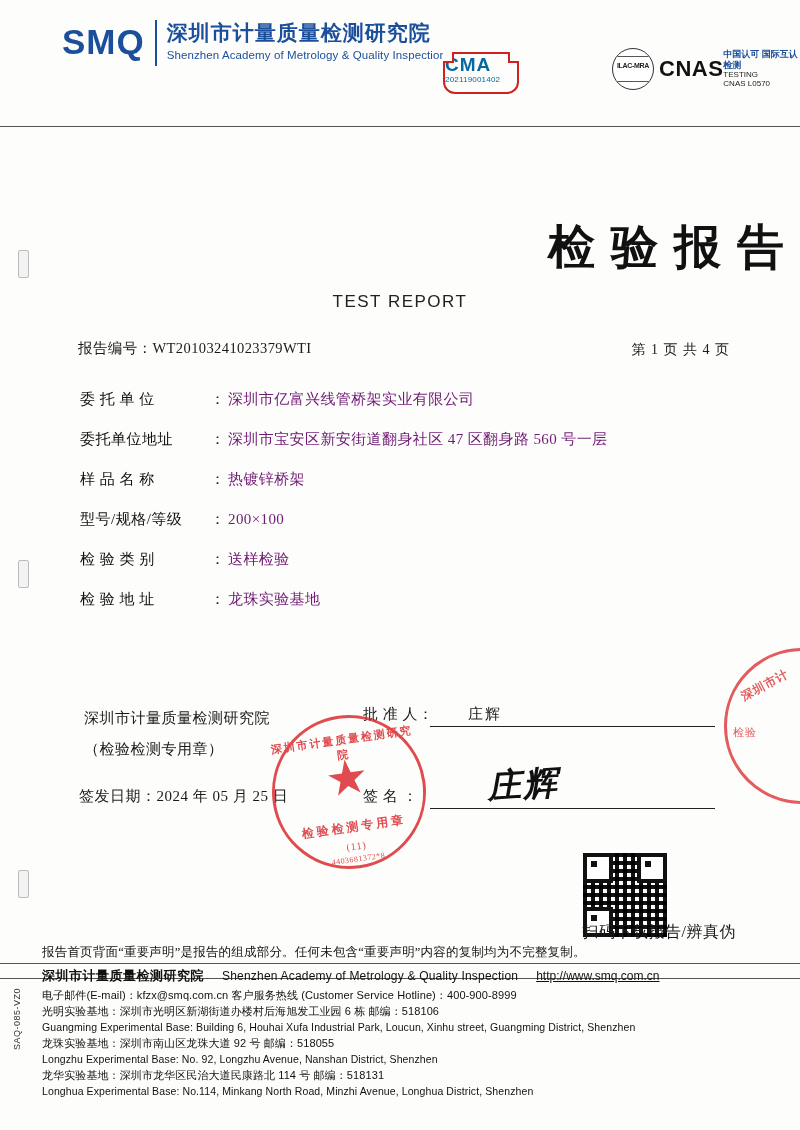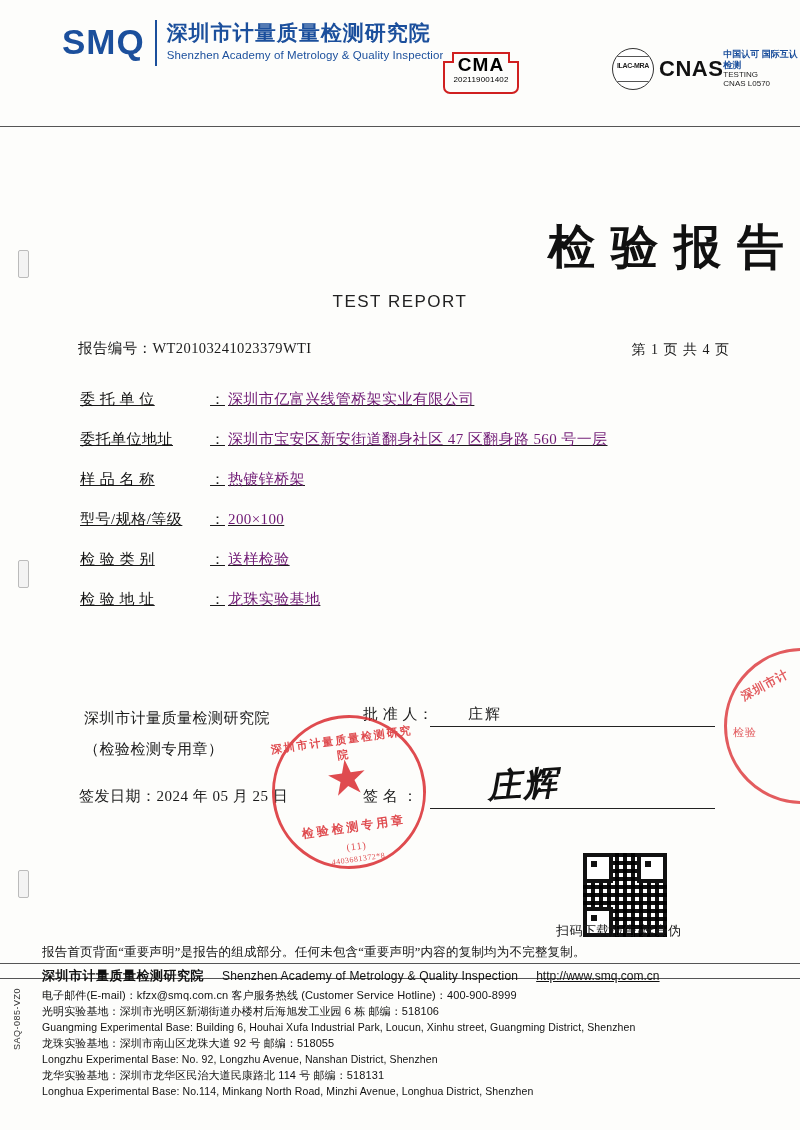--- a/index.html
+++ b/index.html
@@ -64,23 +64,23 @@
     margin-top: 3px;
   }
   
   .cma {
     position: absolute;
     left: 443px;
     top: 40px;
     width: 72px;
     height: 38px;
     border: 2px solid #d02020;
-    border-radius: 7px;
-    color: #000000;
-    text-align: center;
+    border-radius: 12px;
+    color: #0369a1;
+    text-align: left;
     font-family: "Liberation Sans", sans-serif;
   }
   .cma-letters {
     font-size: 19px;
     font-weight: bold;
     letter-spacing: 1px;
     line-height: 20px;
     margin-top: 1px;
   }
   .cma-num {
@@ -205,21 +205,20 @@
     font-size: 14px;
     letter-spacing: 1px;
   }
 
   
   .fields {
     position: absolute;
     left: 80px;
     top: 390px;
     width: 640px;
-    text-decoration: underline;
   }
   .field-row {
     display: flex;
     align-items: baseline;
     margin-bottom: 21px;
   }
   .field-label {
     width: 130px;
     font-size: 15px;
     color: #111;
@@ -422,22 +421,22 @@
     background: #111;
   }
   .qr-e1 { left: 0; top: 0; }
   .qr-e2 { right: 0; top: 0; }
   .qr-e3 { left: 0; bottom: 0; }
   .qr-caption {
     position: absolute;
     left: 556px;
     top: 922px;
     width: 180px;
-    text-align: left;
-    font-size: 13px;
+    text-align: right;
+    font-size: 16px;
     letter-spacing: 0.5px;
   }
 
   
   .notice {
     position: absolute;
     left: 42px;
     top: 944px;
     font-size: 12.5px;
     letter-spacing: 0.2px;

